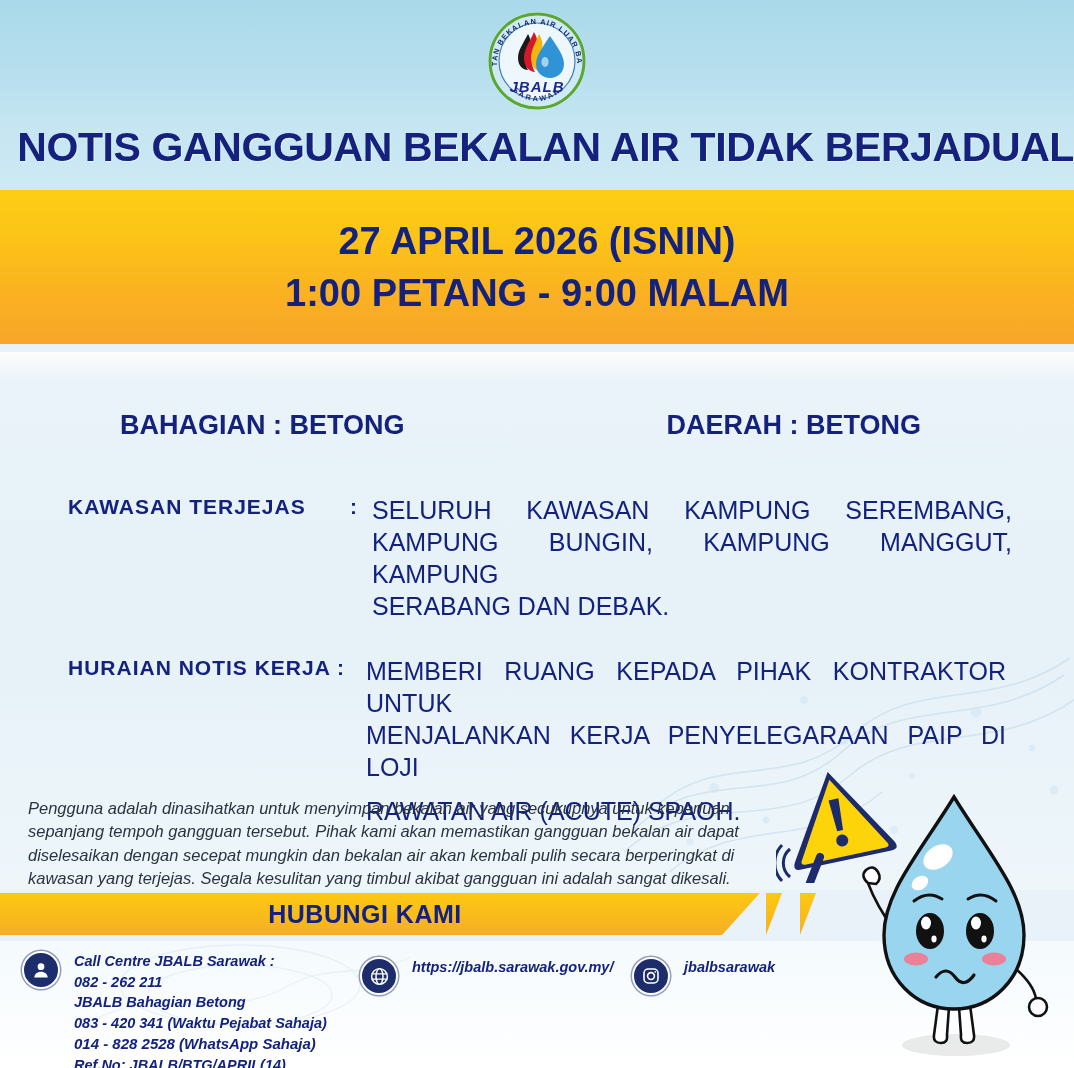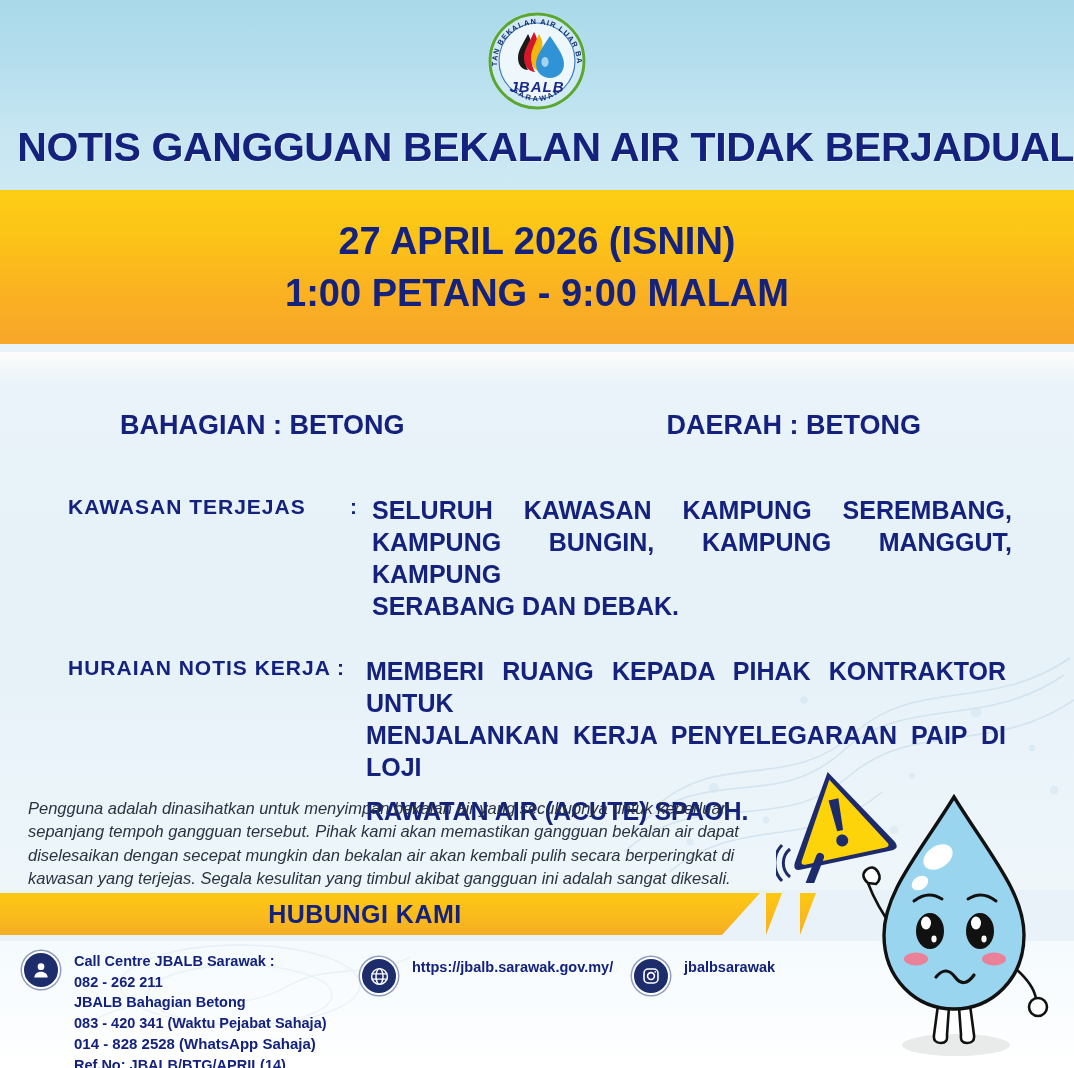--- a/index.html
+++ b/index.html
@@ -73,21 +73,21 @@
 
   .field {
     position:absolute; display:flex;
     align-items:flex-start;
   }
   .field-label {
     font-size:21px; font-weight:bold; color:#14227e;
     white-space:nowrap; line-height:1.28;
   }
   .field-value {
-    font-size:25px; font-weight:bold; color:#14227e;
+    font-size:25px; font-weight:normal; color:#14227e;
     line-height:1.28;
     text-align:justify;
     text-align-last:left;
   }
   .kawasan { left:68px; top:142px; width:950px; }
   .kawasan .field-label { width:282px; letter-spacing:1px; }
   .kawasan .field-value { width:640px; }
   .kawasan .jline { display:block; text-align:justify; text-align-last:justify; }
   .kawasan .jline.last { text-align-last:left; }
 
@@ -123,20 +123,21 @@
     background:linear-gradient(to bottom,#fdc813 0%,#f6b020 100%);
     clip-path:polygon(0 0, 16px 0, 0px 42px, -16px 42px);
   }
   .stripe.s1 { left:766px; }
   .stripe.s2 { left:800px; }
 
   
   .footer {
     position:absolute; left:0; top:941px; width:1074px; height:127px;
     background:linear-gradient(to bottom,#f4fafd 0%,#ffffff 100%);
+    font-style:italic;
   }
   .fsplash {
     position:absolute; left:60px; top:-8px; width:360px; height:130px;
     opacity:.35; pointer-events:none;
   }
   .contact-block { position:absolute; display:flex; align-items:flex-start; }
   .cicon {
     width:38px; height:38px; flex:0 0 38px;
     border-radius:50%;
     background:#1d2d6b;

